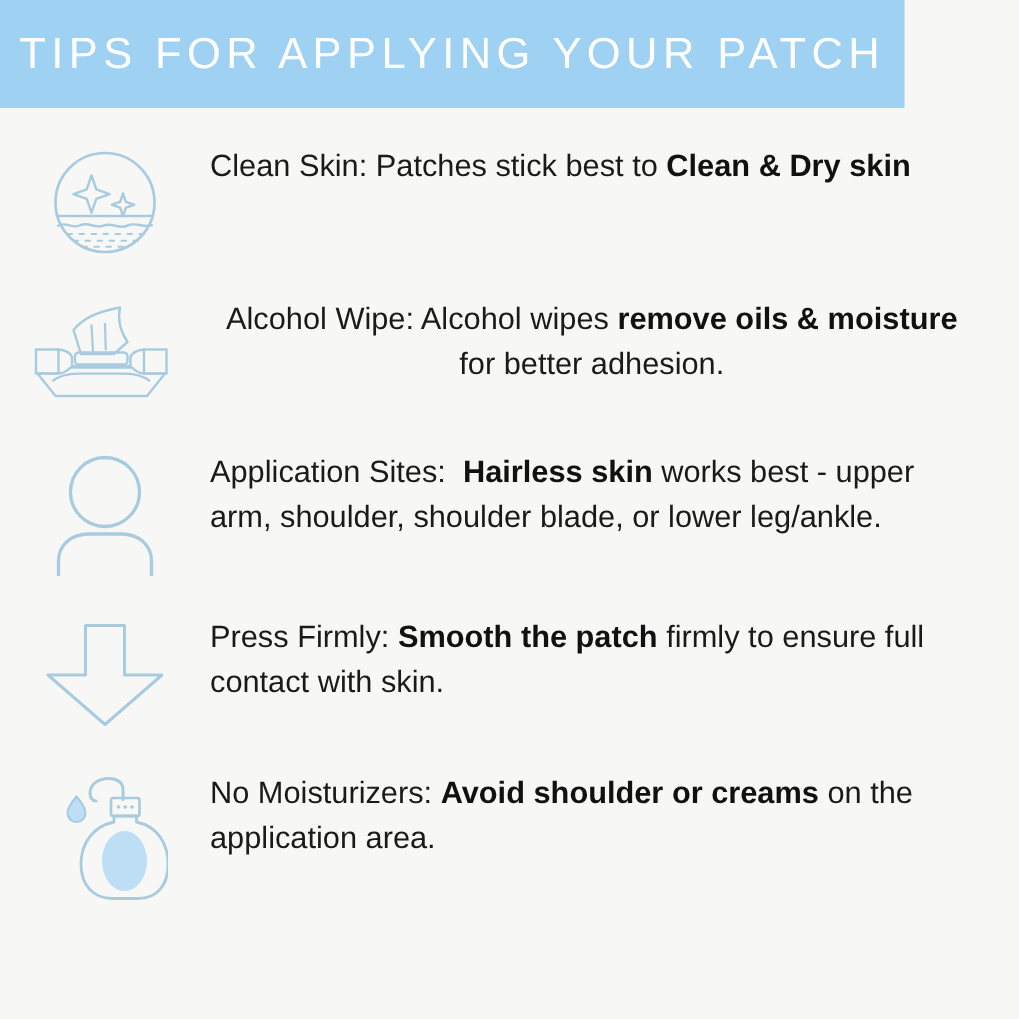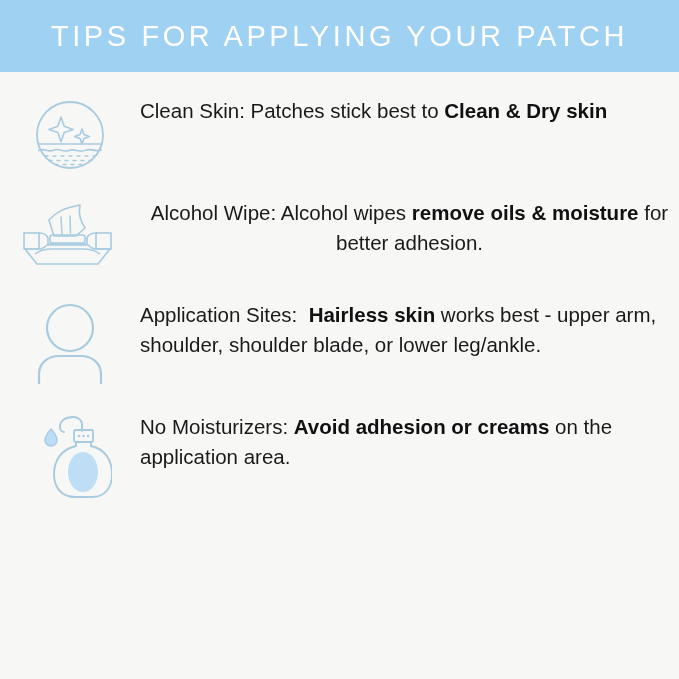--- a/index.html
+++ b/index.html
@@ -14,21 +14,21 @@
     overflow: hidden;
   }
   .sheet {
     position: relative;
     width: 679px;
     height: 679px;
     background: #f7f7f6;
     box-sizing: border-box;
   }
   .header-band {
-    width: 679px;
+    width: 603px;
     height: 72px;
     background: #9fd1f2;
     display: flex;
     align-items: center;
     justify-content: center;
     box-sizing: border-box;
   }
   .header-title {
     color: #ffffff;
     font-size: 29px;
@@ -57,20 +57,21 @@
     justify-content: center;
     align-items: flex-start;
     padding-top: 4px;
     box-sizing: border-box;
   }
   .tip-icon {
     display: block;
   }
   .tip-text-cell {
     flex: 1;
+    padding-right: 30px;
     box-sizing: border-box;
   }
   .tip-text {
     font-size: 20.5px;
     line-height: 1.47;
     color: #1a1a1a;
     font-family: "Liberation Sans", sans-serif;
     font-weight: 400;
     margin: 0;
     white-space: pre-wrap;
@@ -157,33 +158,43 @@
         <svg class="tip-icon" width="72" height="82" viewBox="0 0 72 82" fill="none">
           <circle cx="36" cy="26" r="23" stroke="#a8cbe0" stroke-width="2.2" fill="none"></circle>
           <path d="M5 82 L5 72 C5 61 14 54 25 54 L47 54 C58 54 67 61 67 72 L67 82" stroke="#a8cbe0" stroke-width="2.2" fill="none" stroke-linejoin="round"></path>
         </svg>
       </div>
       <div class="tip-text-cell">
         <p class="tip-text"><span>Application Sites:  </span><span></span><b>Hairless skin</b><span> works best - upper arm, shoulder, shoulder blade, or lower leg/ankle.</span></p>
       </div>
     </li>
 
+    <li class="tip-row row-4">
+      <div class="tip-icon-cell">
+        <svg class="tip-icon" width="82" height="72" viewBox="0 0 82 72" fill="none">
+          <path d="M28 3 L54 3 L54 36 L79 36 L41 69 L3 36 L28 36 Z" stroke="#a8cbe0" stroke-width="2" fill="none" stroke-linejoin="round"></path>
+        </svg>
+      </div>
+      <div class="tip-text-cell">
+        <p class="tip-text"><span>Press Firmly: </span><span></span><b>Smooth the patch</b><span> firmly to ensure full contact with skin.</span></p>
+      </div>
+    </li>
 
     <li class="tip-row row-5">
       <div class="tip-icon-cell">
         <svg class="tip-icon" width="84" height="86" viewBox="0 0 84 86" fill="none">
           <path d="M54 17 L54 10 C54 6 50 3 45 3 C37 3 32 7 32 13 C32 16 34 18 36 18" stroke="#a8cbe0" stroke-width="2" fill="none" stroke-linecap="round"></path>
           <path d="M23 15 C23 15 17 22 17 26 C17 29.5 19.7 32 23 32 C26.3 32 29 29.5 29 26 C29 22 23 15 23 15 Z" fill="#bedef5" stroke="#a8cbe0" stroke-width="1.4"></path>
           <rect x="46" y="16" width="19" height="12" rx="1.5" stroke="#a8cbe0" stroke-width="1.8" fill="none"></rect>
           <circle cx="51" cy="22" r="1.2" fill="#a8cbe0"></circle>
           <circle cx="55.5" cy="22" r="1.2" fill="#a8cbe0"></circle>
           <circle cx="60" cy="22" r="1.2" fill="#a8cbe0"></circle>
           <path d="M48 28 L48 32 C34 35 26 46 26 60 C26 74 34 83 47 83 L64 83 C77 83 84 74 84 60 C84 46 77 35 63 32 L63 28 Z" stroke="#a8cbe0" stroke-width="1.9" fill="none" stroke-linejoin="round"></path>
           <ellipse cx="55" cy="58" rx="15" ry="20" fill="#bedef5"></ellipse>
         </svg>
       </div>
       <div class="tip-text-cell">
-        <p class="tip-text"><span>No Moisturizers: </span><span></span><b>Avoid adhesion or creams</b><span> on the application area.</span></p>
+        <p class="tip-text"><span>No Moisturizers: </span><span></span><b>Avoid shoulder or creams</b><span> on the application area.</span></p>
       </div>
     </li>
 
   </ul>
 </div>
 
 </body></html>

